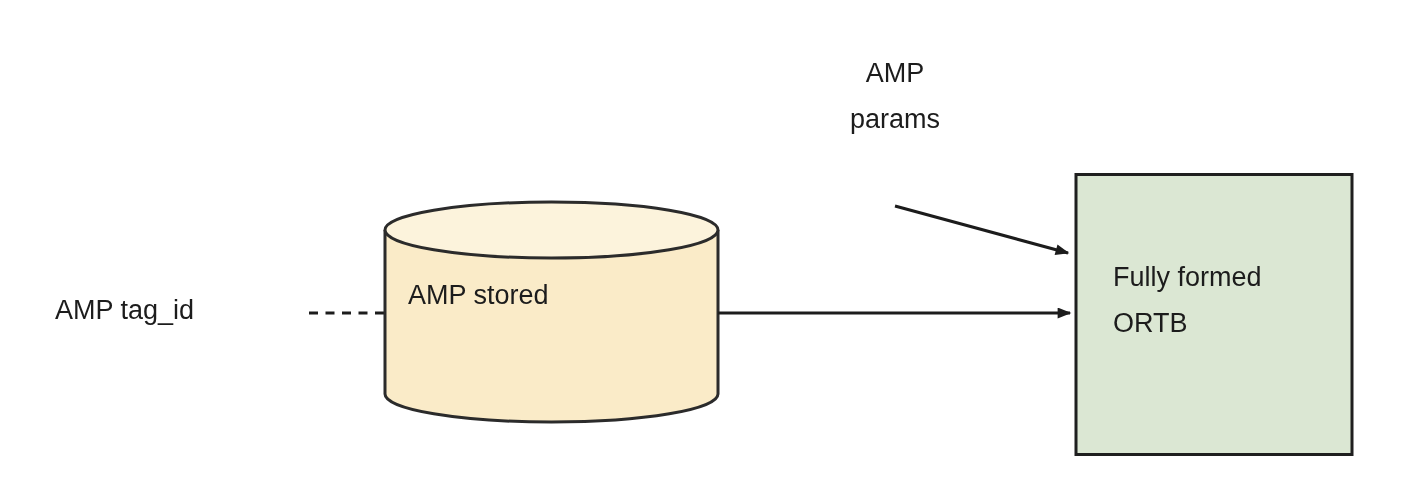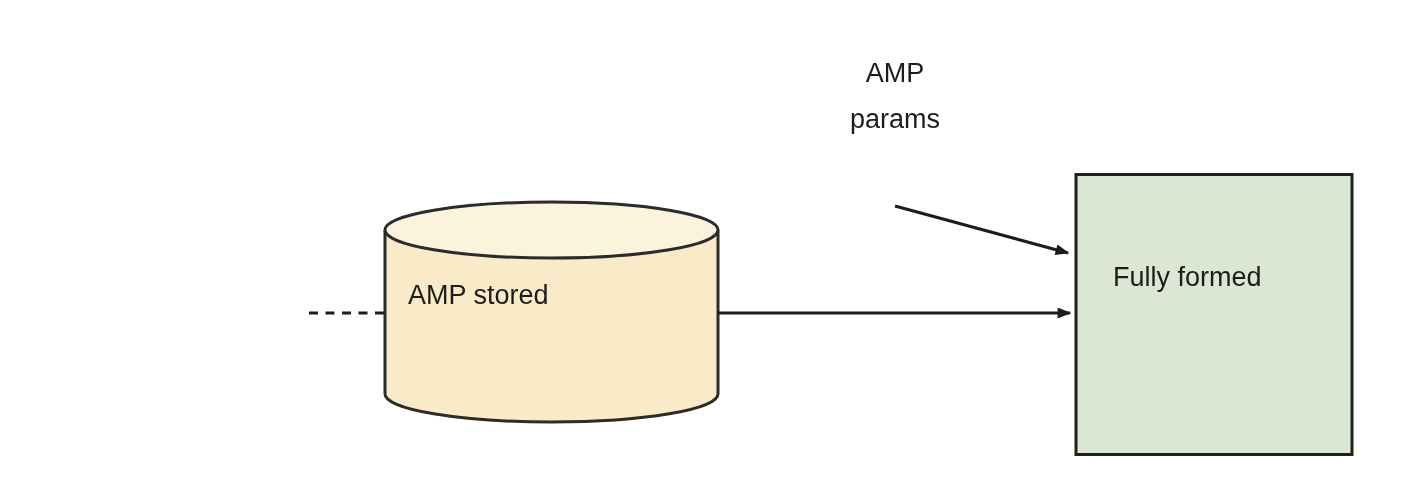--- a/index.html
+++ b/index.html
@@ -42,27 +42,29 @@
 
     <ellipse cx="551.5" cy="230" rx="166.5" ry="28" class="node-stroke" fill="#FCF3DC"></ellipse>
 
     <line x1="718" y1="313" x2="1070" y2="313" stroke-width="3" fill="none" marker-end="url(#arrowhead)" stroke="#1C1C1C"></line>
 
     <line x1="895" y1="206" x2="1068" y2="253" stroke-width="3" fill="none" marker-end="url(#arrowhead)" stroke="#1C1C1C"></line>
 
     <rect x="1076" y="174.5" width="276" height="280" class="box-stroke" fill="#DBE7D3"></rect>
   </svg>
 
+  <div class="label" style="left:55px; top:287px;">AMP tag_id</div>
 
   <div class="label label-center" style="left:745px; top:50px; width:300px;">
     <div>AMP</div>
     <div>params</div>
   </div>
 
   <div class="label" style="left:408px; top:272px;">
     <div>AMP stored</div>
   </div>
 
   <div class="label" style="left:1097px; top:254px;margin-left:16px;">
     <div>Fully formed</div>
+    <div>ORTB</div>
   </div>
 
 </div>
 
 </body></html>

